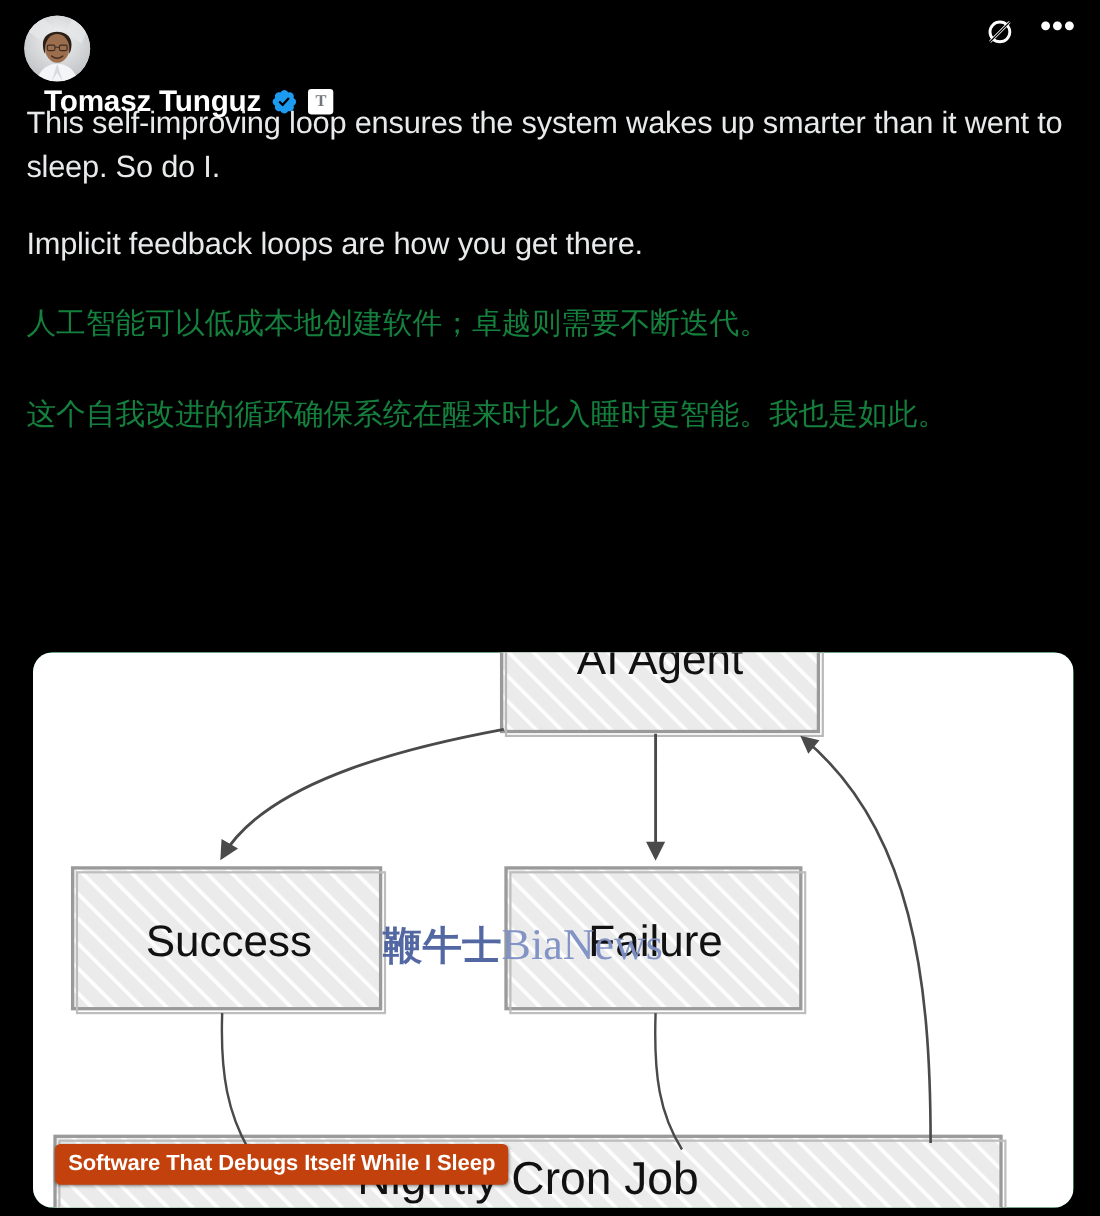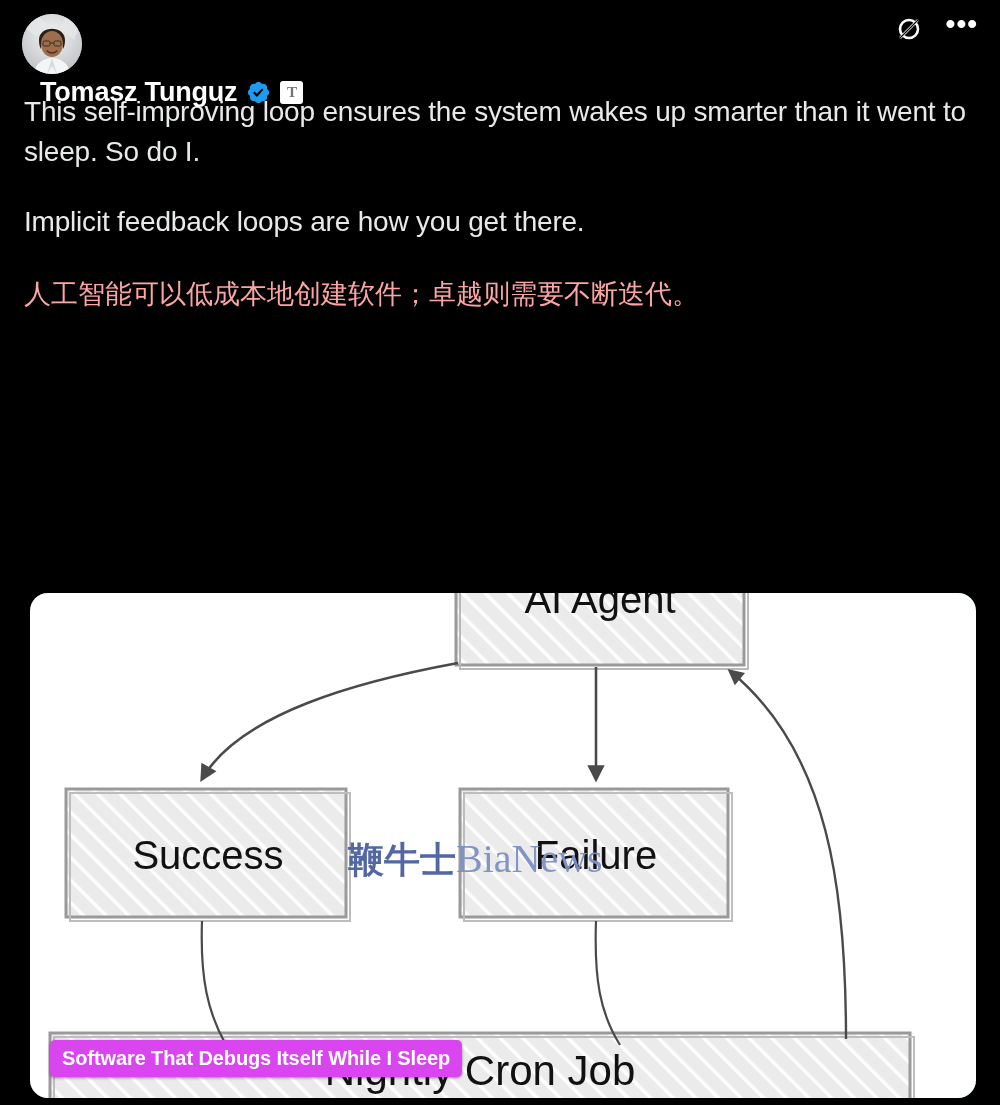--- a/index.html
+++ b/index.html
@@ -117,21 +117,21 @@
   }
   .para-en {
     color: #e7e9ea;
     font-size: 28px;
     line-height: 40px;
     letter-spacing: -0.2px;
     margin: 0 0 32px 0;
   }
   .para-en.tight { margin-bottom: 30px; }
   .para-zh {
-    color: #fca5a5;
+    color: #15803d;
     font-size: 27px;
     line-height: 40px;
     margin: 0 0 42px 0;
   }
   .para-zh.last { margin-bottom: 8px; }
 
   
   .media-card {
     position: absolute;
     left: 30px;
@@ -141,21 +141,21 @@
     background: #15803d;
     border-radius: 18px;
     overflow: hidden;
   }
   .media-card svg { display: block; }
 
   .tooltip {
     position: absolute;
     left: 50px;
     top: 1040px;
-    background: #d946ef;
+    background: #c2410c;
     color: #ffffff;
     font-size: 20px;
     font-weight: bold;
     letter-spacing: -0.1px;
     padding: 8px 12px 9px 12px;
     border-radius: 5px;
     white-space: nowrap;
     line-height: 1;
     box-shadow: 0 1px 3px rgba(0,0,0,0.45);
   }
@@ -250,20 +250,21 @@
         <line x1="3.6" y1="20.4" x2="20.4" y2="3.6" stroke="#000000" stroke-width="0.9" stroke-linecap="round"></line>
       </svg>
       <span class="more-icon">•••</span>
     </div>
   </div>
 
   <div class="tweet-body">
     <p class="para-en tight">This self-improving loop ensures the system wakes up smarter than it went to sleep. So do I.</p>
     <p class="para-en">Implicit feedback loops are how you get there.</p>
     <p class="para-zh">人工智能可以低成本地创建软件；卓越则需要不断迭代。</p>
+    <p class="para-zh last">这个自我改进的循环确保系统在醒来时比入睡时更智能。我也是如此。</p>
   </div>
 
   <div class="media-card">
     <svg width="946" height="505" viewBox="0 0 946 505" aria-hidden="true">
       <defs>
         <pattern id="hatch" width="16" height="16" patternTransform="rotate(-45)" patternUnits="userSpaceOnUse">
           <rect width="16" height="16" fill="#ebebeb"></rect>
           <line x1="0" y1="0" x2="0" y2="16" stroke="#fdfdfd" stroke-width="7"></line>
         </pattern>
         <marker id="arrow" viewBox="0 0 12 12" refX="9" refY="6" markerWidth="8" markerHeight="8" orient="auto-start-reverse">

